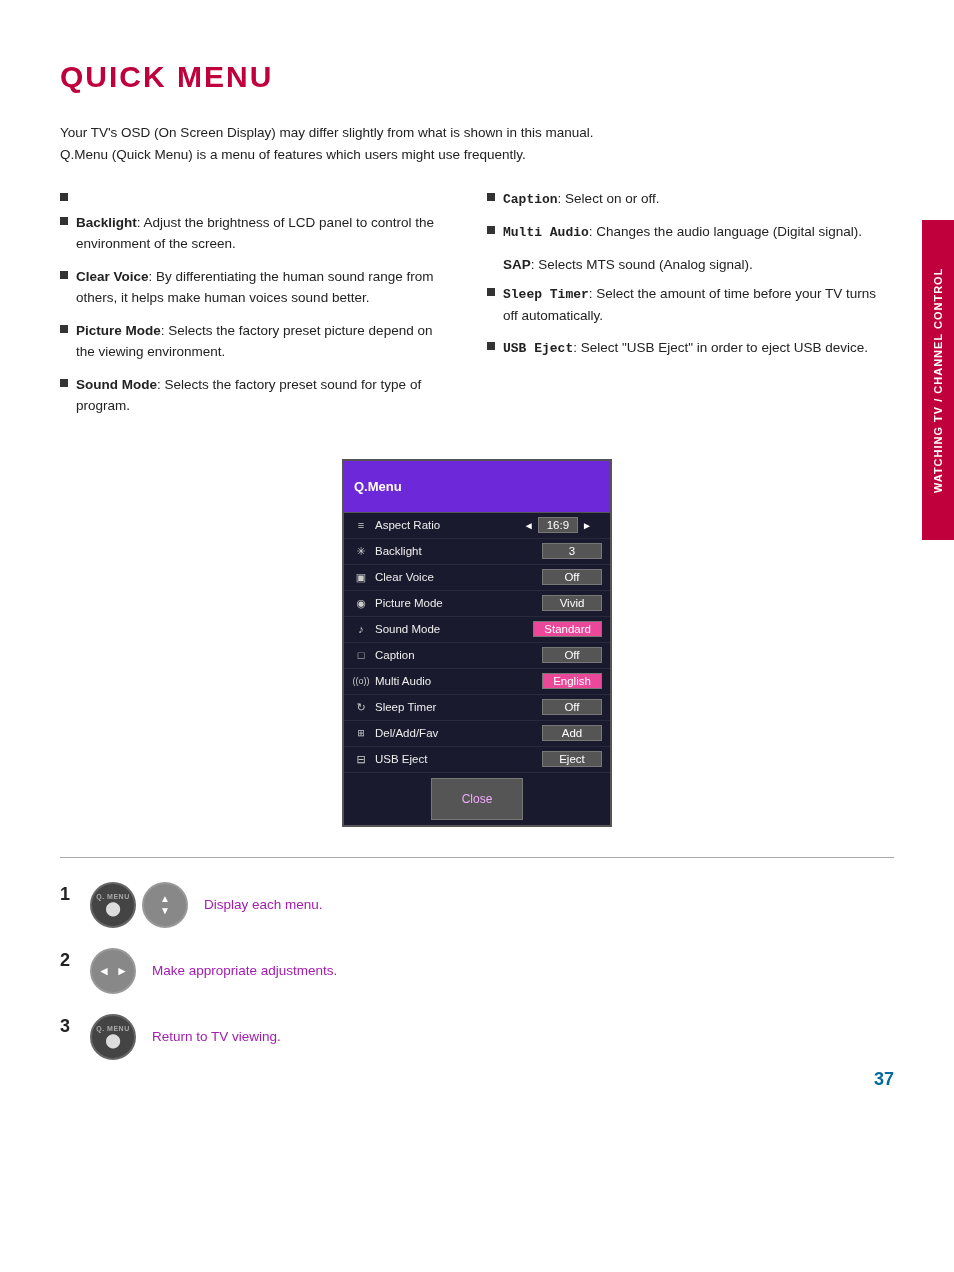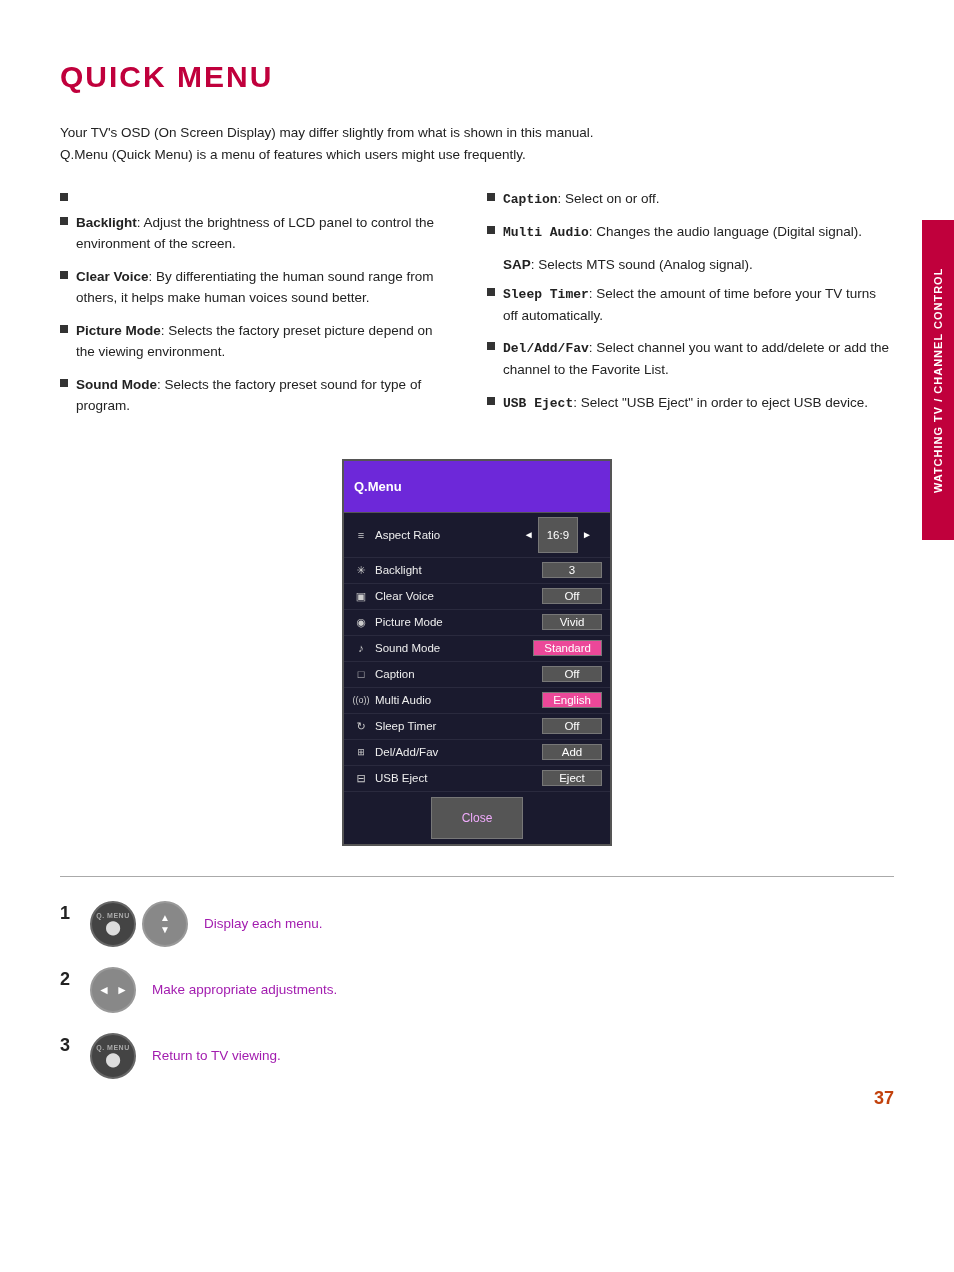--- a/index.html
+++ b/index.html
@@ -153,21 +153,21 @@
       background: transparent;
       border: none;
       gap: 4px;
     }
     .qmenu-value.with-arrows span.arrow {
       color: #fff;
       font-size: 10px;
     }
     .qmenu-value.with-arrows span.val {
       background: #555;
-      padding: 11px 8px;
+      padding: 1px 8px;
       border: 1px solid #777;
       font-size: 11.5px;
     }
     .qmenu-value.dark-bg {
       background: #ec4899;
     }
     .qmenu-close-row {
       padding: 5px 8px;
       text-align: center;
     }
@@ -282,21 +282,21 @@
       color: #fff;
     }
 
     
     .page-number {
       position: absolute;
       bottom: 30px;
       right: 60px;
       font-size: 18px;
       font-weight: bold;
-      color: #c2410c;
+      color: #0369a1;
     }
 
     .sap-indent {
       margin-left: 16px;
       font-size: 13.5px;
       line-height: 1.55;
       margin-top: 2px;
       margin-bottom: 8px;
     }
   </style>
@@ -353,24 +353,20 @@
       </div>
       <div class="sap-indent">
         <b>SAP</b><span>: Selects MTS sound (Analog signal).</span>
       </div>
       <div class="bullet-item">
         <div class="bullet-square"></div>
         <div class="bullet-text"><span class="label-bold">Sleep Timer</span><span>: Select the amount of time before your TV turns off automatically.</span></div>
       </div>
       <div class="bullet-item">
         <div class="bullet-square"></div>
-        <div class="bullet-text"><span class="label-bold">Del/Add/Fav</span><span>: Select channel you want to add/delete or add the channel to the Favorite List.</span></div>
-      </div>
-      <div class="bullet-item">
-        <div class="bullet-square"></div>
         <div class="bullet-text"><span class="label-bold">USB Eject</span><span>: Select "USB Eject" in order to eject USB device.</span></div>
       </div>
     </div>
   </div>
 
   <div class="qmenu-wrapper">
     <div class="qmenu-box">
       <div class="qmenu-title">Q.Menu</div>
 
       <div class="qmenu-row">

